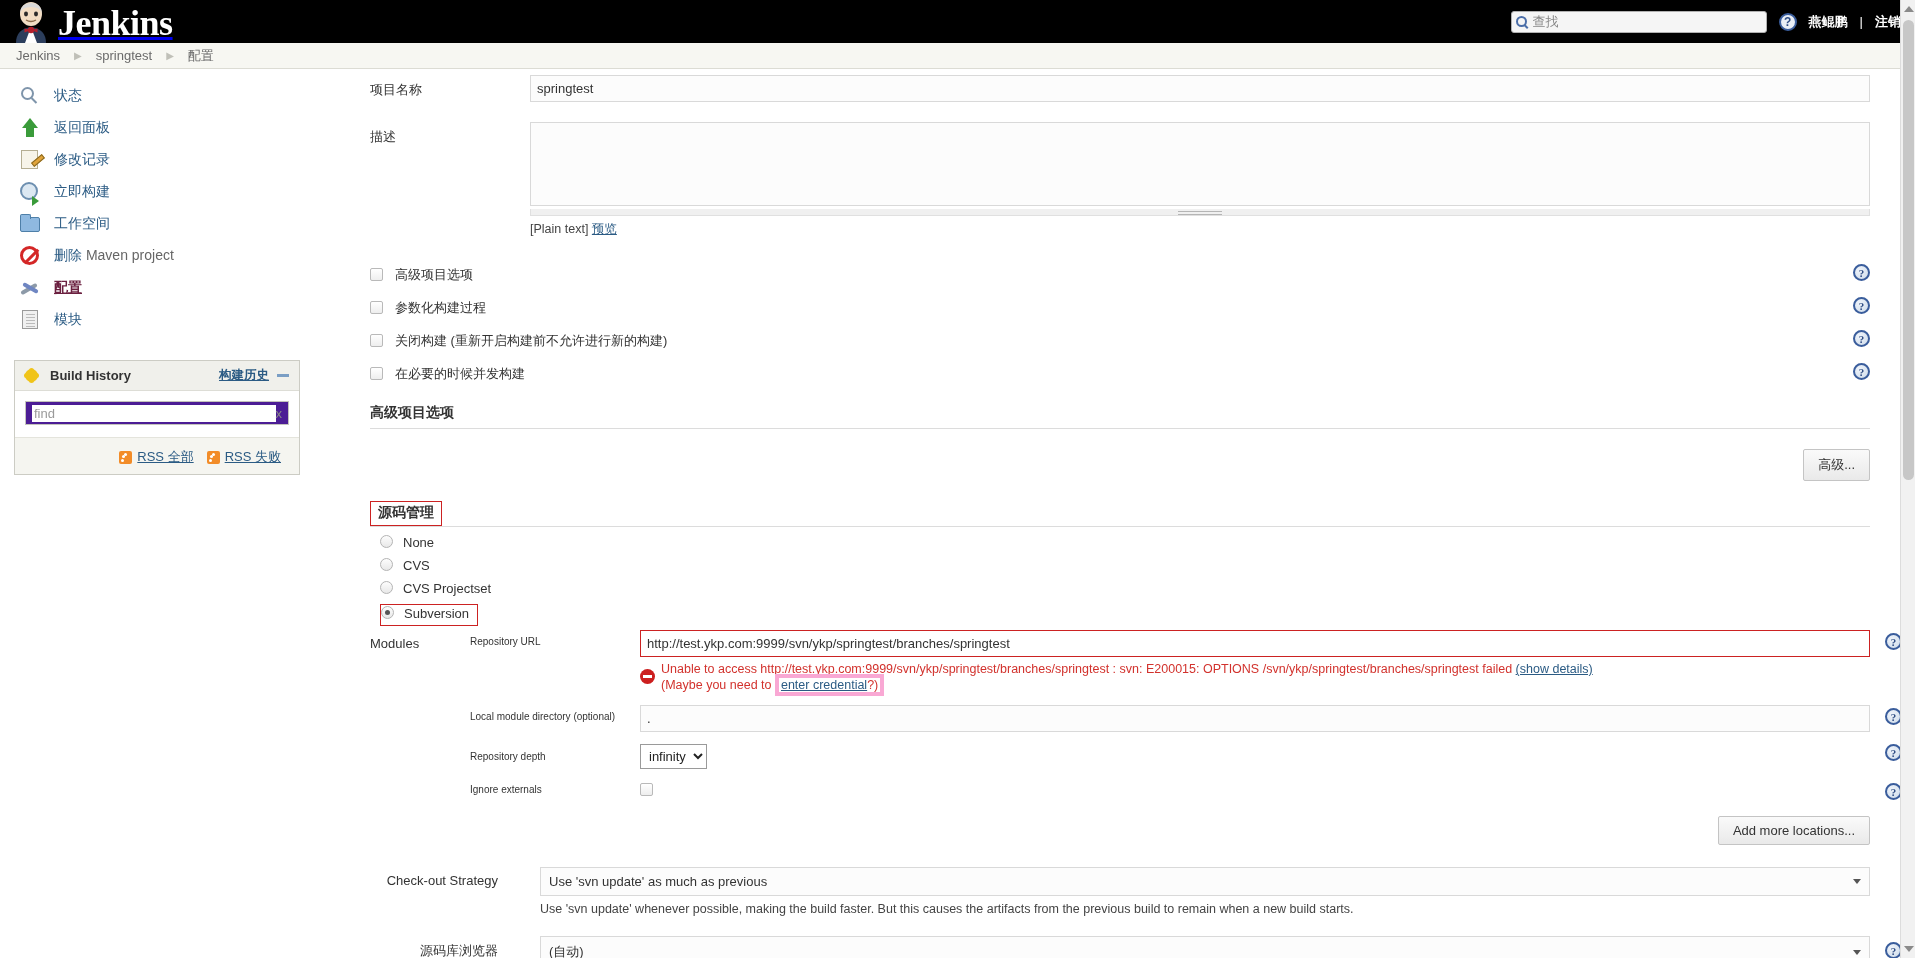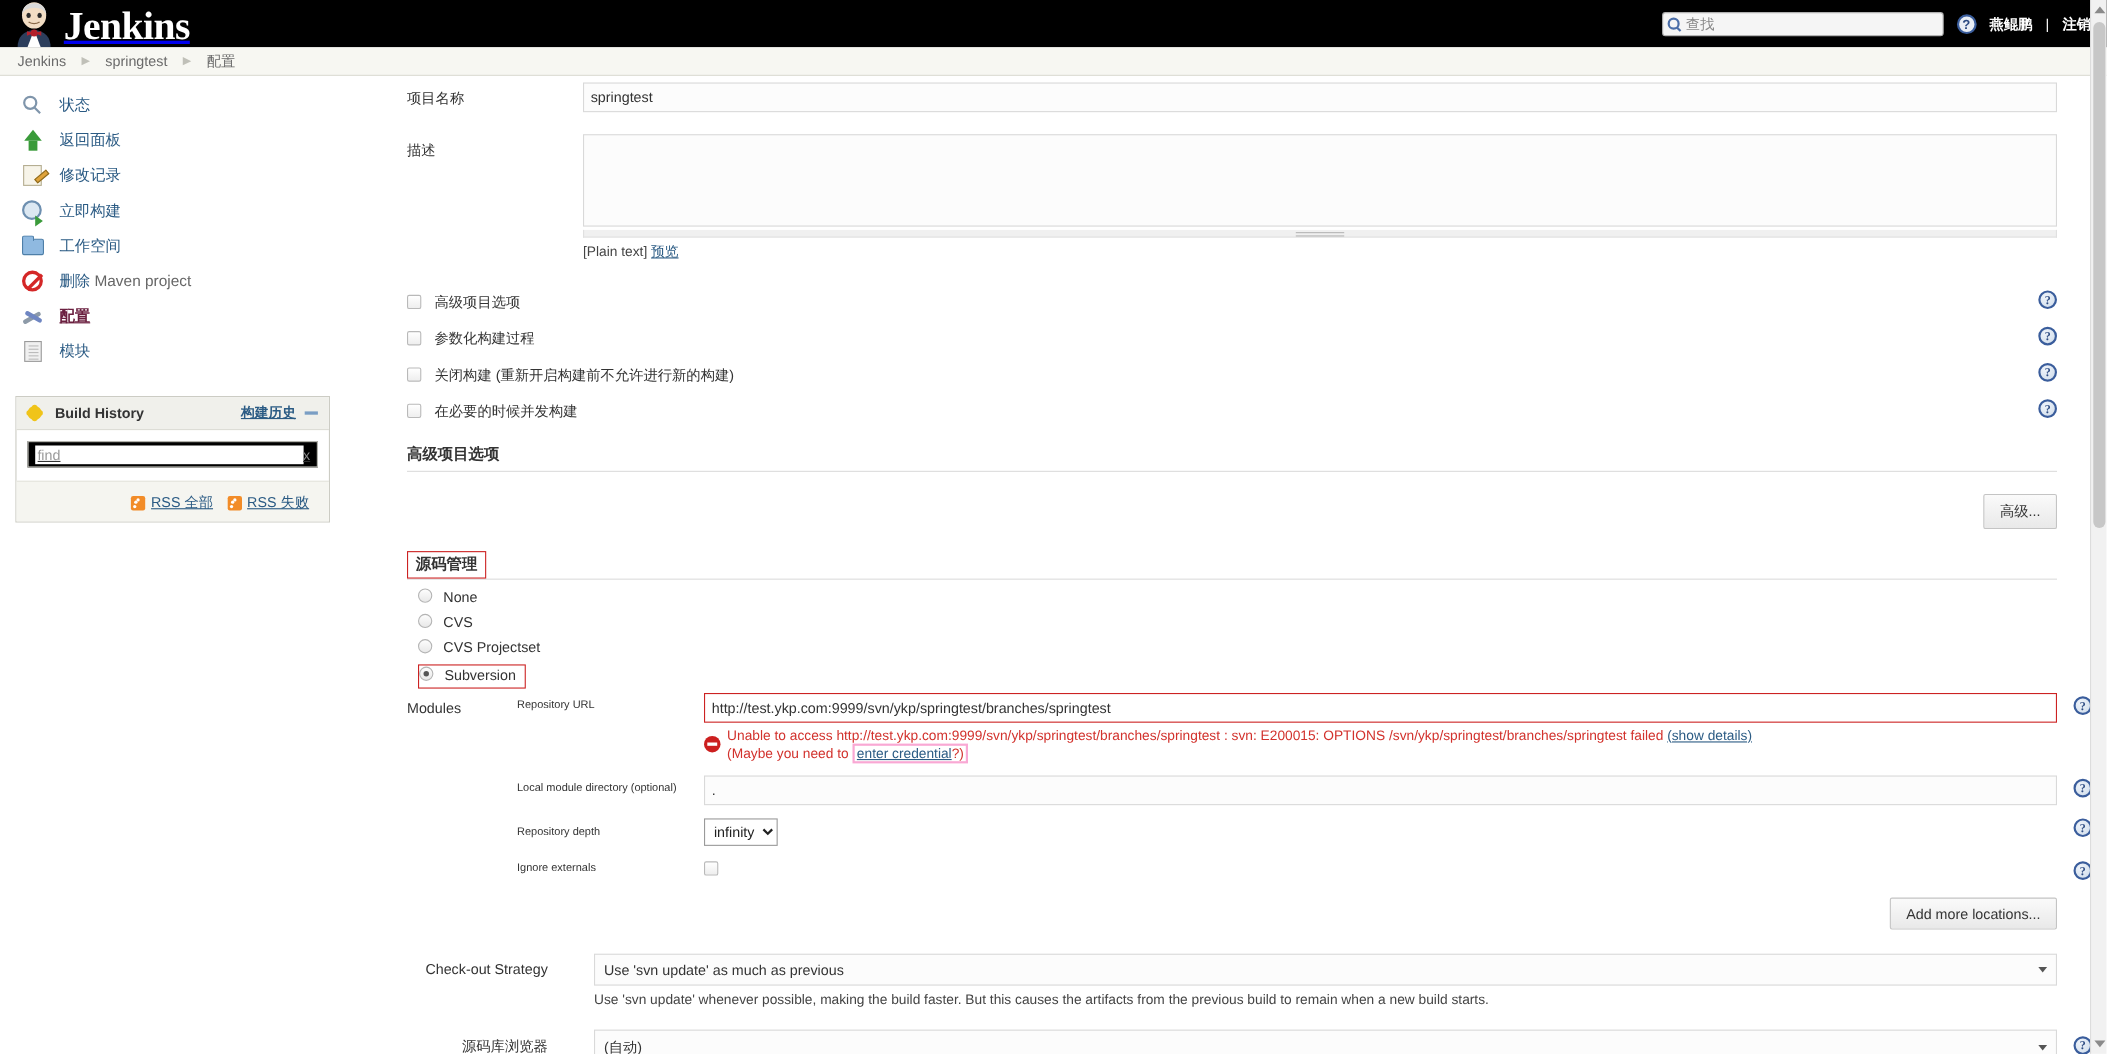--- a/index.html
+++ b/index.html
@@ -141,21 +141,21 @@
     position: relative; margin-right: 12px; flex: none;
     box-shadow: 0 -5px 0 -4px #f0c419, 0 5px 0 -4px #f0c419,
                 -5px 0 0 -4px #f0c419, 5px 0 0 -4px #f0c419;
   }
   #bh-title { font-weight: bold; font-size: 13px; color: #333; flex: 1; }
   #bh-link { color: #2b5b84; font-size: 12.5px; font-weight: bold; text-decoration: underline; }
   .minus-icon { display: inline-block; width: 12px; height: 3px; background: #7a9ec4; margin-left: 8px; vertical-align: middle; }
   #bh-body { padding: 10px 10px 12px; }
   #find-wrap {
     border: 1px solid #c4c4bc; height: 24px;
-    display: flex; align-items: center; padding: 0 6px; background: #000000; text-decoration: underline;
+    display: flex; align-items: center; padding: 0 6px; background: #4c1d95;
   }
   #find-wrap input {
     border: 0; outline: 0; flex: 1; font-size: 13px; color: #777;
     font-family: "Liberation Sans", sans-serif;
   }
   #find-wrap input::placeholder { color: #9a9a9a; }
   #find-clear { color: #888; font-size: 13px; cursor: pointer; }
   #rss-row {
     display: flex; justify-content: flex-end; align-items: center;
     gap: 5px; padding: 10px 10px 8px; background: #f5f5f0;
@@ -245,21 +245,21 @@
   }
   .err-icon {
     width: 15px; height: 15px; border-radius: 50%; background: #cc1f1f;
     margin-right: 6px; flex: none; position: relative; margin-top: 8px;
   }
   .err-icon:after {
     content: ""; position: absolute; left: 3px; top: 6px;
     width: 9px; height: 3px; background: #ffffff;
   }
   .err-msg a { color: #2b5b84; text-decoration: underline; }
-  .cred-box { border: 2px solid #f9a8d4; padding: 0 2px; }
+  .cred-box { border: 4px solid #f9a8d4; padding: 0 2px; }
   .cred-box a { color: #2b5b84; }
 
   select.sel {
     border: 1px solid #9a9a9a; background: #ffffff;
     font-size: 13px; padding: 3px 4px; color: #222;
     font-family: "Liberation Sans", sans-serif;
   }
   .big-select {
     width: 100%; border: 1px solid #d9d9d9; background: #fcfcfc;
     font-size: 13px; padding: 6px 8px; color: #333;

